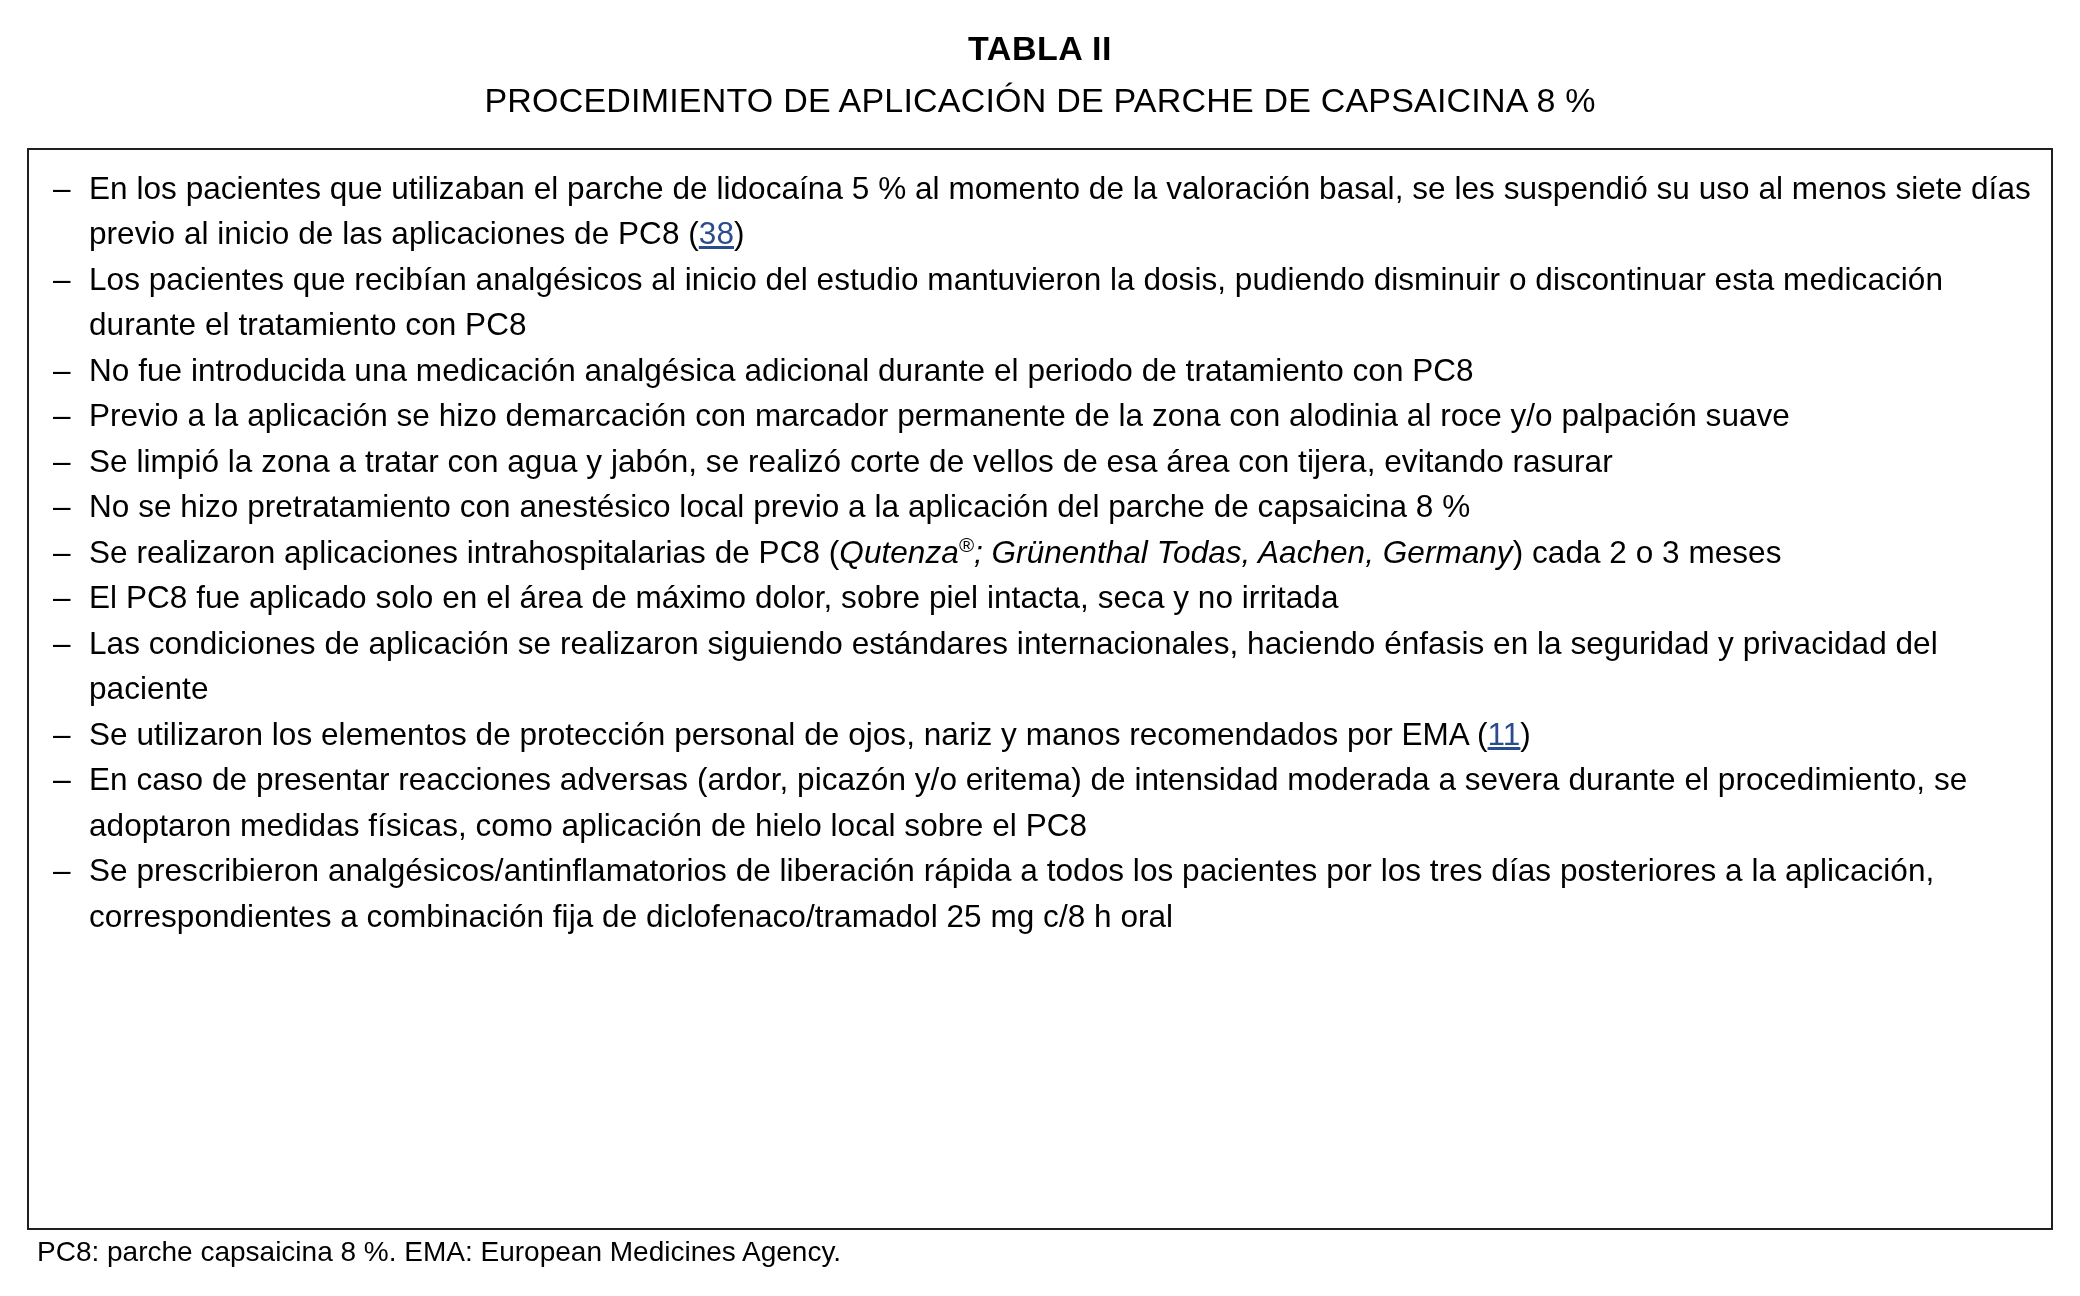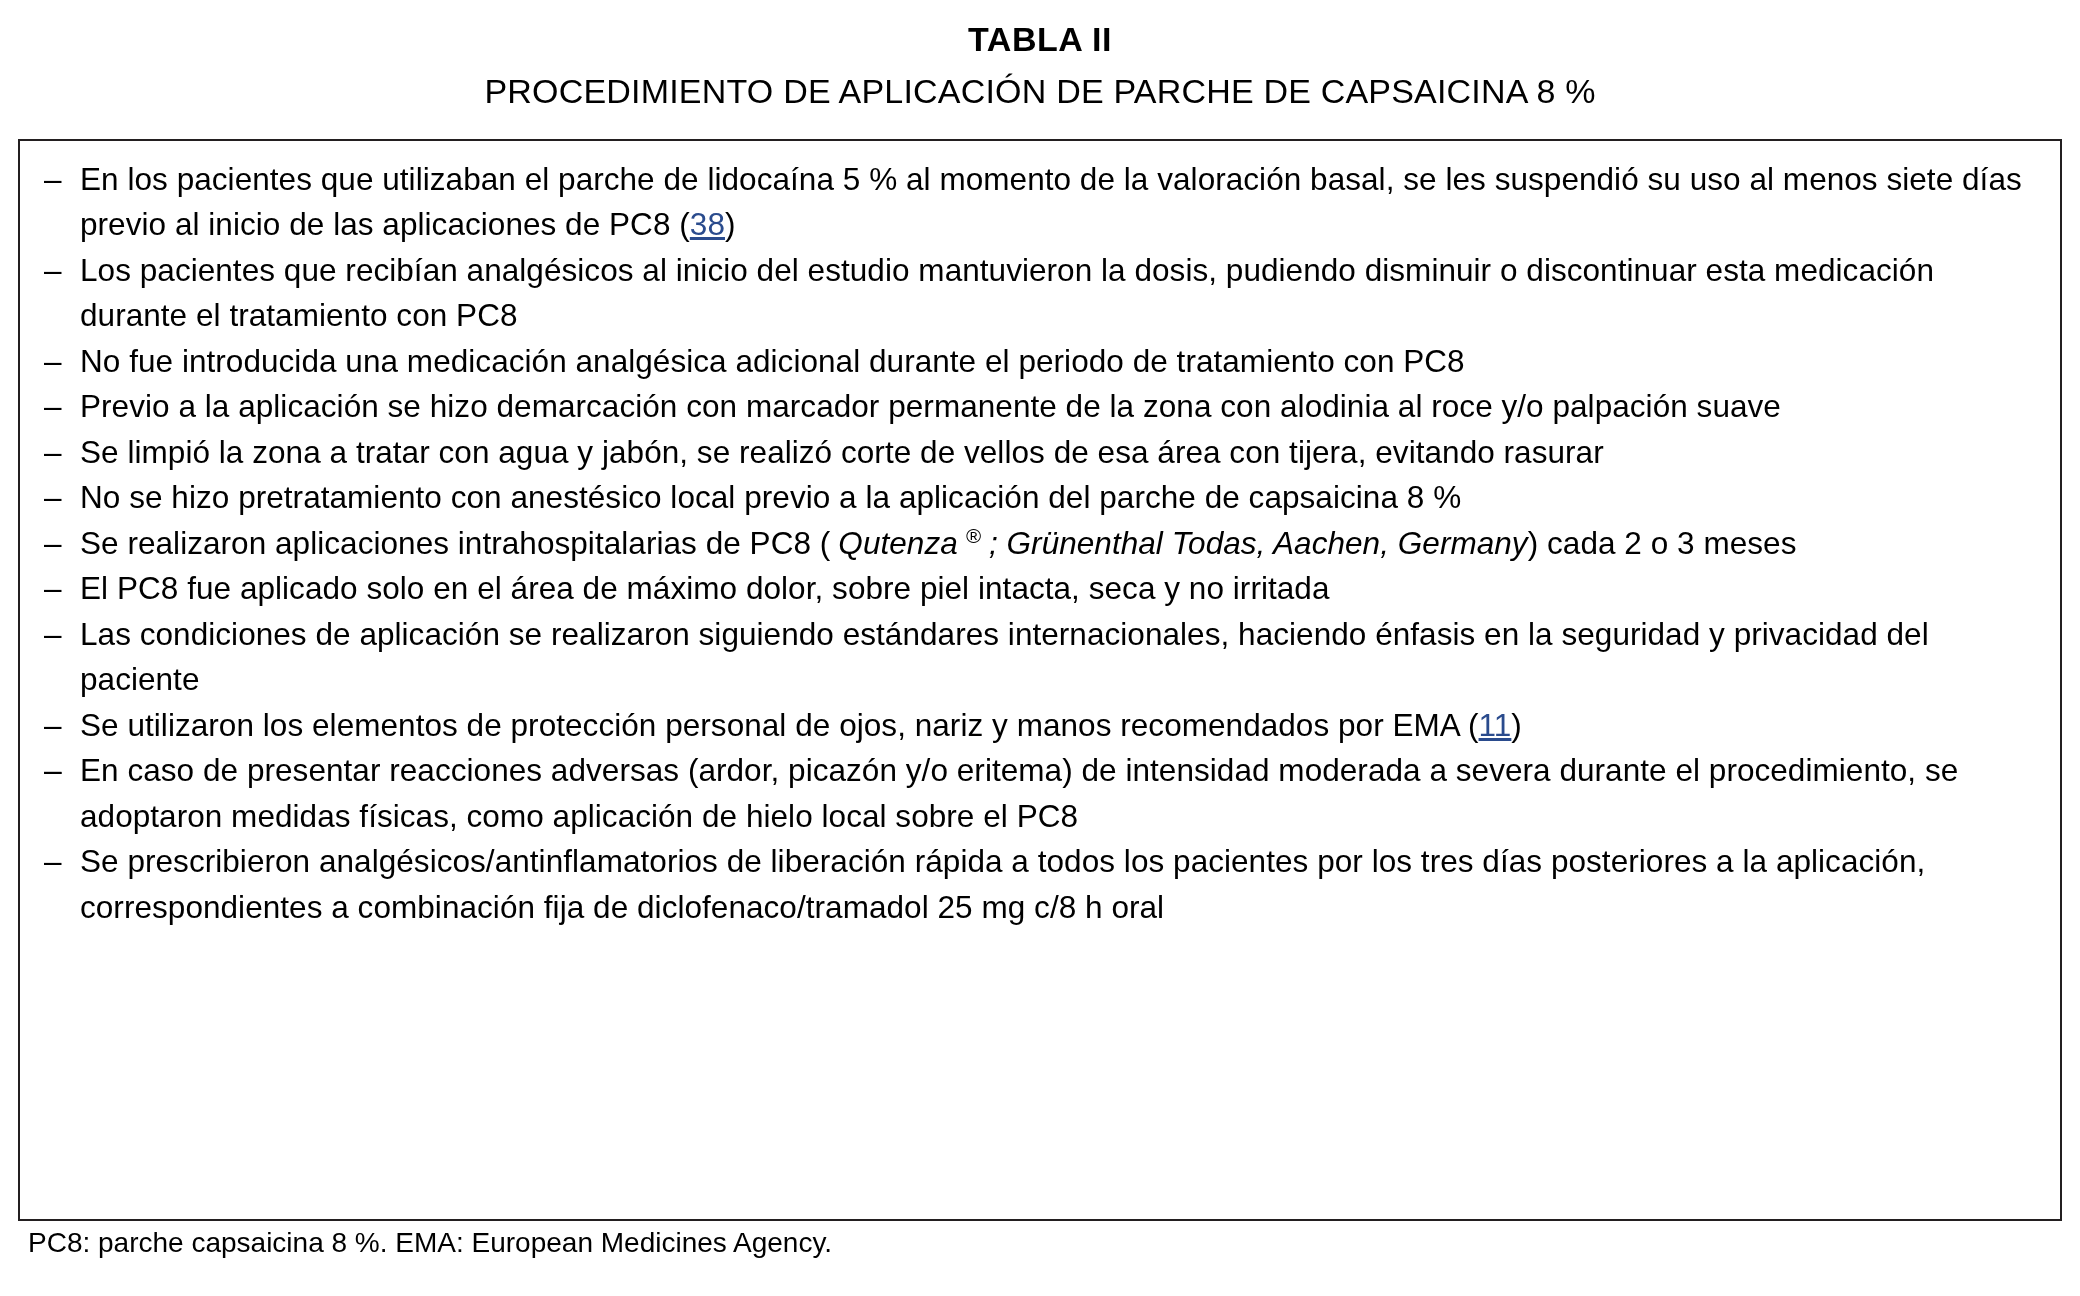--- a/index.html
+++ b/index.html
@@ -11,21 +11,21 @@
     width: 2080px;
     height: 1296px;
     font-family: "Liberation Sans", sans-serif;
     color: #000000;
     -webkit-font-smoothing: antialiased;
   }
   .page {
     width: 2080px;
     height: 1296px;
     box-sizing: border-box;
-    padding: 4px;
+    padding: 13px;
     position: relative;
   }
   .table-title-block {
     text-align: center;
     padding-top: 14px;
   }
   .table-label {
     font-size: 34px;
     font-weight: bold;
     letter-spacing: 0.5px;
@@ -61,21 +61,20 @@
     position: absolute;
     left: 2px;
     top: 0;
   }
   .ref-link {
     color: #2a4b8d;
     text-decoration: underline;
   }
   em {
     font-style: italic;
-    margin-left: 8px;
   }
   .footnote {
     margin: 3px 14px 0 24px;
     font-size: 28px;
     line-height: 1.35;
   }
   sup {
     font-size: 0.65em;
     vertical-align: super;
     line-height: 0;

